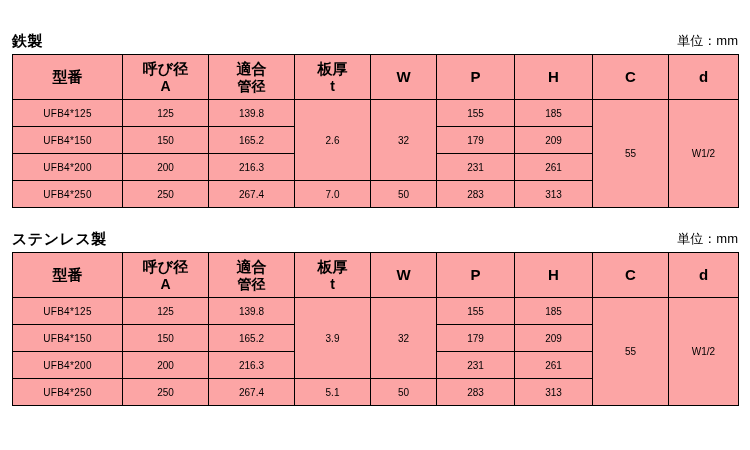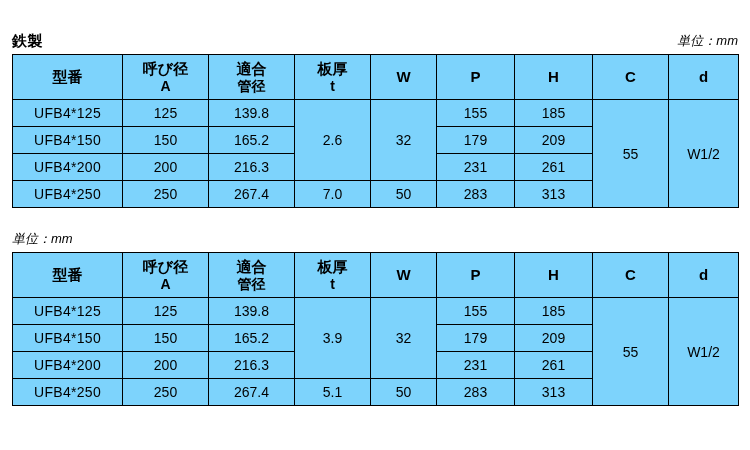--- a/index.html
+++ b/index.html
@@ -38,28 +38,27 @@
   }
   .caption-title {
     font-size: 15px;
     font-weight: bold;
     letter-spacing: 0.5px;
     line-height: 18px;
   }
   .caption-unit {
     font-size: 13px;
     line-height: 18px;
-    font-style: italic;
   }
 
   table.spec {
     border-collapse: collapse;
     width: 726px;
     table-layout: fixed;
-    background: #7dd3fc;
+    background: #fca5a5;
   }
   table.spec td, table.spec th {
     border: 1px solid #000000;
     text-align: center;
     vertical-align: middle;
     font-size: 14px;
     font-weight: normal;
     padding: 0;
     height: 26px;
   }
@@ -69,21 +68,21 @@
     font-weight: bold;
     line-height: 1.15;
   }
   table.spec thead td .sub {
     display: block;
     font-size: 14px;
     font-weight: bold;
   }
   table.spec tbody td {
     height: 26px;
-    font-size: 14px;
+    font-size: 10px;
   }
   .col-model { width: 110px; }
   .col-nominal { width: 86px; }
   .col-pipe { width: 86px; }
   .col-t { width: 76px; }
   .col-w { width: 66px; }
   .col-p { width: 78px; }
   .col-h { width: 78px; }
   .col-c { width: 76px; }
   .col-d { width: 70px; }
@@ -171,20 +170,21 @@
           <td>50</td>
           <td>283</td>
           <td>313</td>
         </tr>
       </tbody>
     </table>
   </div>
 
   <div class="section section-2">
     <div class="caption-row">
+      <div class="caption-title">ステンレス製</div>
       <div class="caption-unit">単位：mm</div>
     </div>
     <table class="spec">
       <colgroup>
         <col class="col-model">
           <col class="col-nominal">
           <col class="col-pipe">
           <col class="col-t">
         <col class="col-w">
           <col class="col-p">

